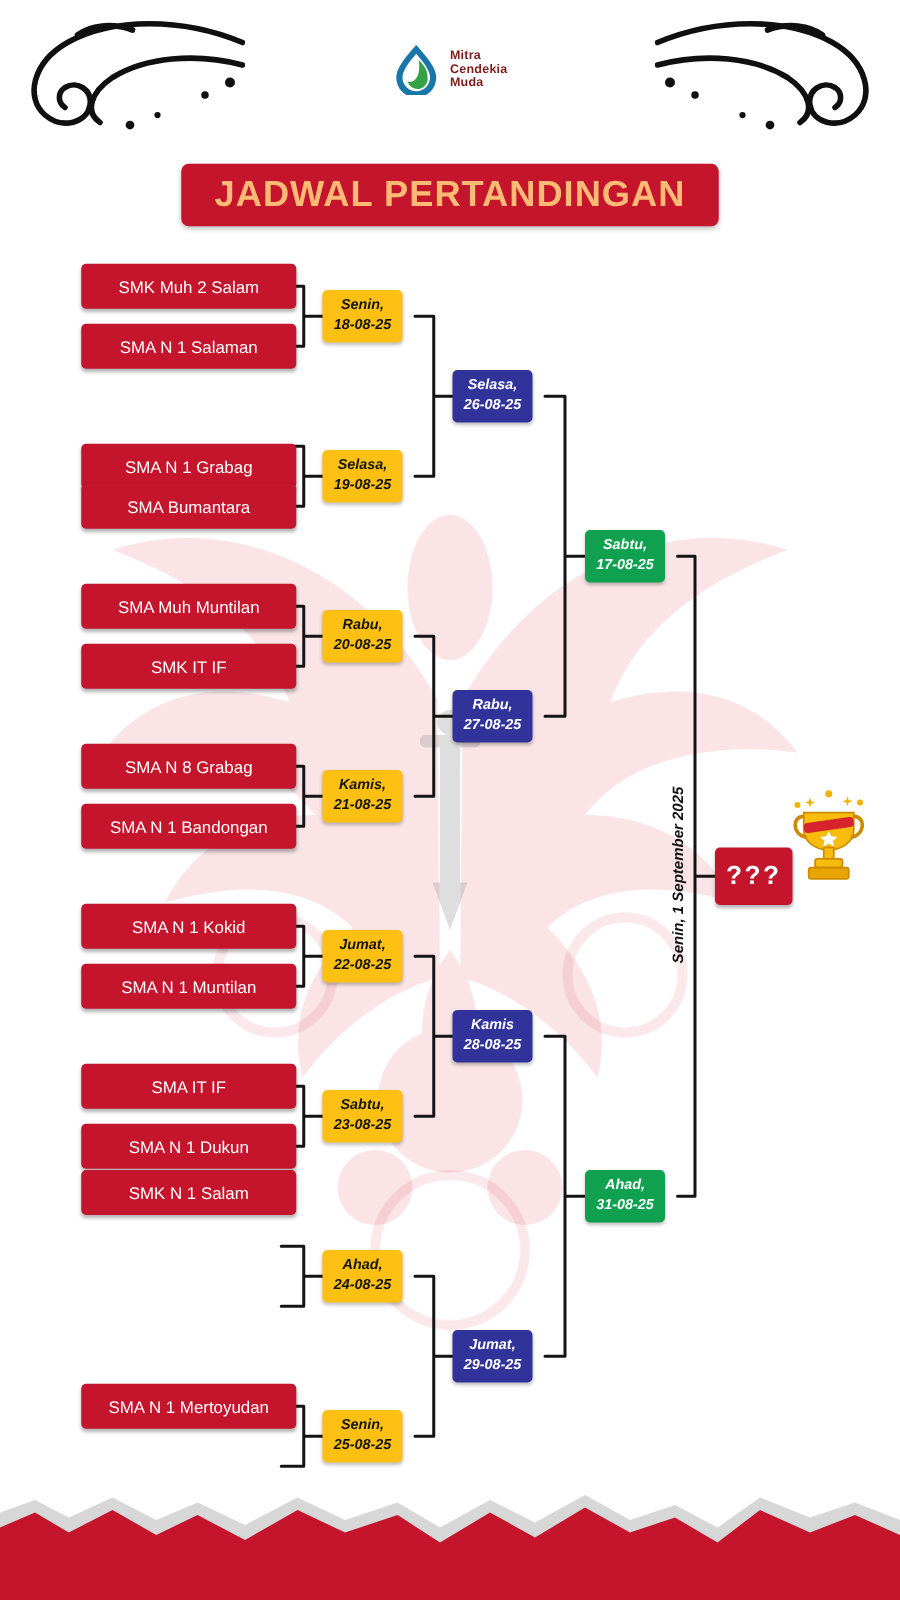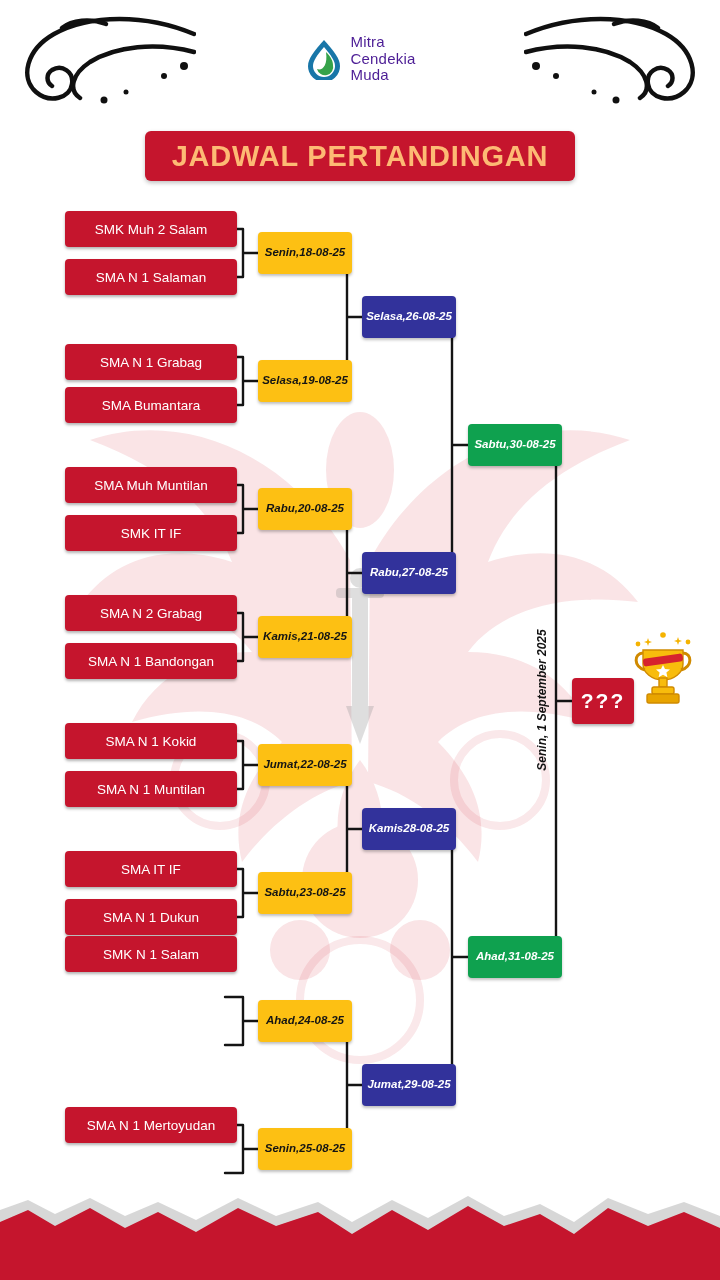--- a/index.html
+++ b/index.html
@@ -3,32 +3,32 @@
 <meta charset="utf-8">
 <style>
   *{margin:0;padding:0;box-sizing:border-box}
   html,body{background:#ffffff}
   body{font-family:"Liberation Sans",sans-serif;-webkit-font-smoothing:antialiased}
   .canvas{position:relative;width:720px;height:1280px;background:#fff;overflow:hidden}
   svg{display:block}
 
   
   .logo{position:absolute;top:34px;left:0;width:720px;display:flex;align-items:center;justify-content:center;gap:8px}
-  .logo-text{color:#4c1d95;font-weight:400;font-size:15px;line-height:1.1;letter-spacing:.2px}
+  .logo-text{color:#7f1d1d;font-weight:700;font-size:10px;line-height:1.1;letter-spacing:.2px}
 
   
   .title-banner{position:absolute;left:145px;top:131px;width:430px;height:50px;background:#c5152d;
     border-radius:6px;color:#fdba74;display:flex;align-items:center;justify-content:center;
     font-weight:700;font-size:29px;letter-spacing:.8px;box-shadow:0 2px 4px rgba(0,0,0,.25)}
 
   
   .team{position:absolute;left:65px;width:172px;height:36px;background:#c5152d;color:#fff;border-radius:4px;
     display:flex;align-items:center;justify-content:center;font-size:13.5px;font-weight:400;
     box-shadow:0 2px 3px rgba(0,0,0,.3);text-align:center}
-  .match{position:absolute;width:94px;height:42px;border-radius:4px;display:flex;flex-direction:row;
+  .match{position:absolute;width:64px;height:42px;border-radius:4px;display:flex;flex-direction:column;
     align-items:center;justify-content:center;font-style:italic;font-size:11.5px;font-weight:600;line-height:1.35;
     box-shadow:0 2px 3px rgba(0,0,0,.25);text-align:center}
   .match.yellow{left:258px;background:#fdc013;color:#141414}
   .match.navy{left:362px;background:#32329b;color:#fff}
   .match.green{left:468px;background:#0fa14f;color:#fff}
   .final-box{position:absolute;left:572px;top:678px;width:62px;height:46px;background:#c5152d;border-radius:4px;
     color:#fff;display:flex;align-items:center;justify-content:center;font-weight:800;font-size:21px;
     letter-spacing:2px;box-shadow:0 2px 3px rgba(0,0,0,.3)}
   .final-date{position:absolute;left:465px;top:690px;width:160px;height:20px;transform:rotate(-90deg);
     text-align:center;font-style:italic;font-weight:600;font-size:12px;color:#111;white-space:nowrap}
@@ -126,25 +126,25 @@
                M332 765 H347 V893 H332 M347 829 H362
                M332 1021 H347 V1149 H332 M347 1085 H362"></path>
       <path d="M436 317 H452 V573 H436 M452 445 H468
                M436 829 H452 V1085 H436 M452 957 H468"></path>
       <path d="M542 445 H556 V957 H542 M556 701 H572"></path>
     </g>
   </svg>
 
   <div class="team" style="top:211px">SMK Muh 2 Salam</div>
   <div class="team" style="top:259px">SMA N 1 Salaman</div>
-  <div class="team" style="top:344px">SMA N 1 Grabag</div>
+  <div class="team" style="top:355px">SMA N 1 Grabag</div>
   <div class="team" style="top:387px">SMA Bumantara</div>
   <div class="team" style="top:467px">SMA Muh Muntilan</div>
   <div class="team" style="top:515px">SMK IT IF</div>
-  <div class="team" style="top:595px">SMA N 2 Grabag</div>
+  <div class="team" style="top:595px">SMA N 8 Grabag</div>
   <div class="team" style="top:643px">SMA N 1 Bandongan</div>
   <div class="team" style="top:723px">SMA N 1 Kokid</div>
   <div class="team" style="top:771px">SMA N 1 Muntilan</div>
   <div class="team" style="top:851px">SMA IT IF</div>
   <div class="team" style="top:899px">SMA N 1 Dukun</div>
   <div class="team" style="top:936px">SMK N 1 Salam</div>
   <div class="team" style="top:1107px">SMA N 1 Mertoyudan</div>
 
   <div class="match yellow" style="top:232px">
     <span>Senin,</span>
@@ -191,21 +191,21 @@
     <span>Kamis</span>
     <span>28-08-25</span>
   </div>
   <div class="match navy" style="top:1064px">
     <span>Jumat,</span>
     <span>29-08-25</span>
   </div>
 
   <div class="match green" style="top:424px">
     <span>Sabtu,</span>
-    <span>30-08-25</span>
+    <span>17-08-25</span>
   </div>
   <div class="match green" style="top:936px">
     <span>Ahad,</span>
     <span>31-08-25</span>
   </div>
 
   <div class="final-date">Senin, 1 September 2025</div>
   <div class="final-box">???</div>
 
   <svg class="trophy" width="66" height="80" viewBox="0 0 66 80">

